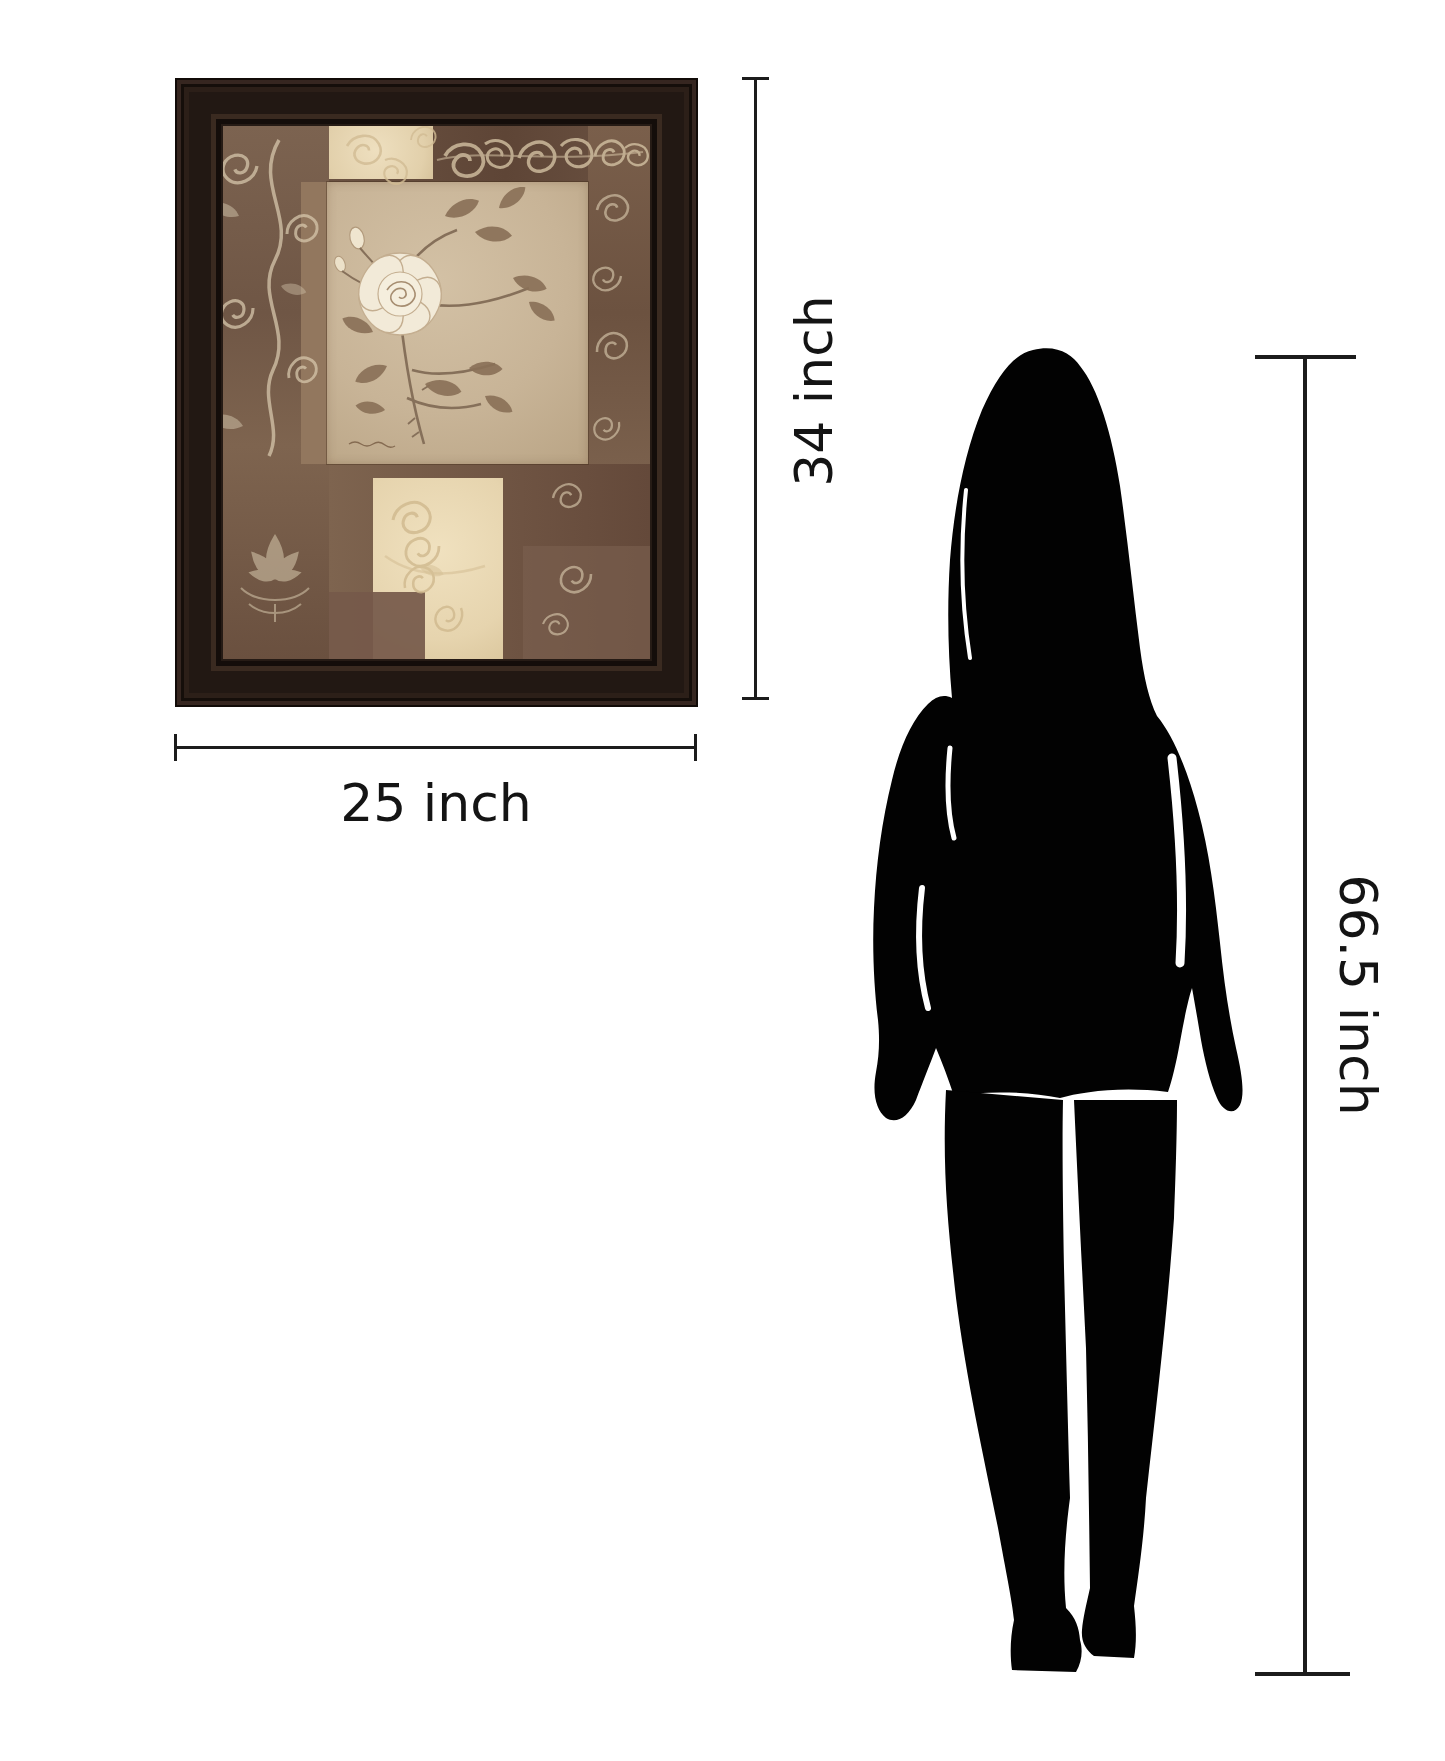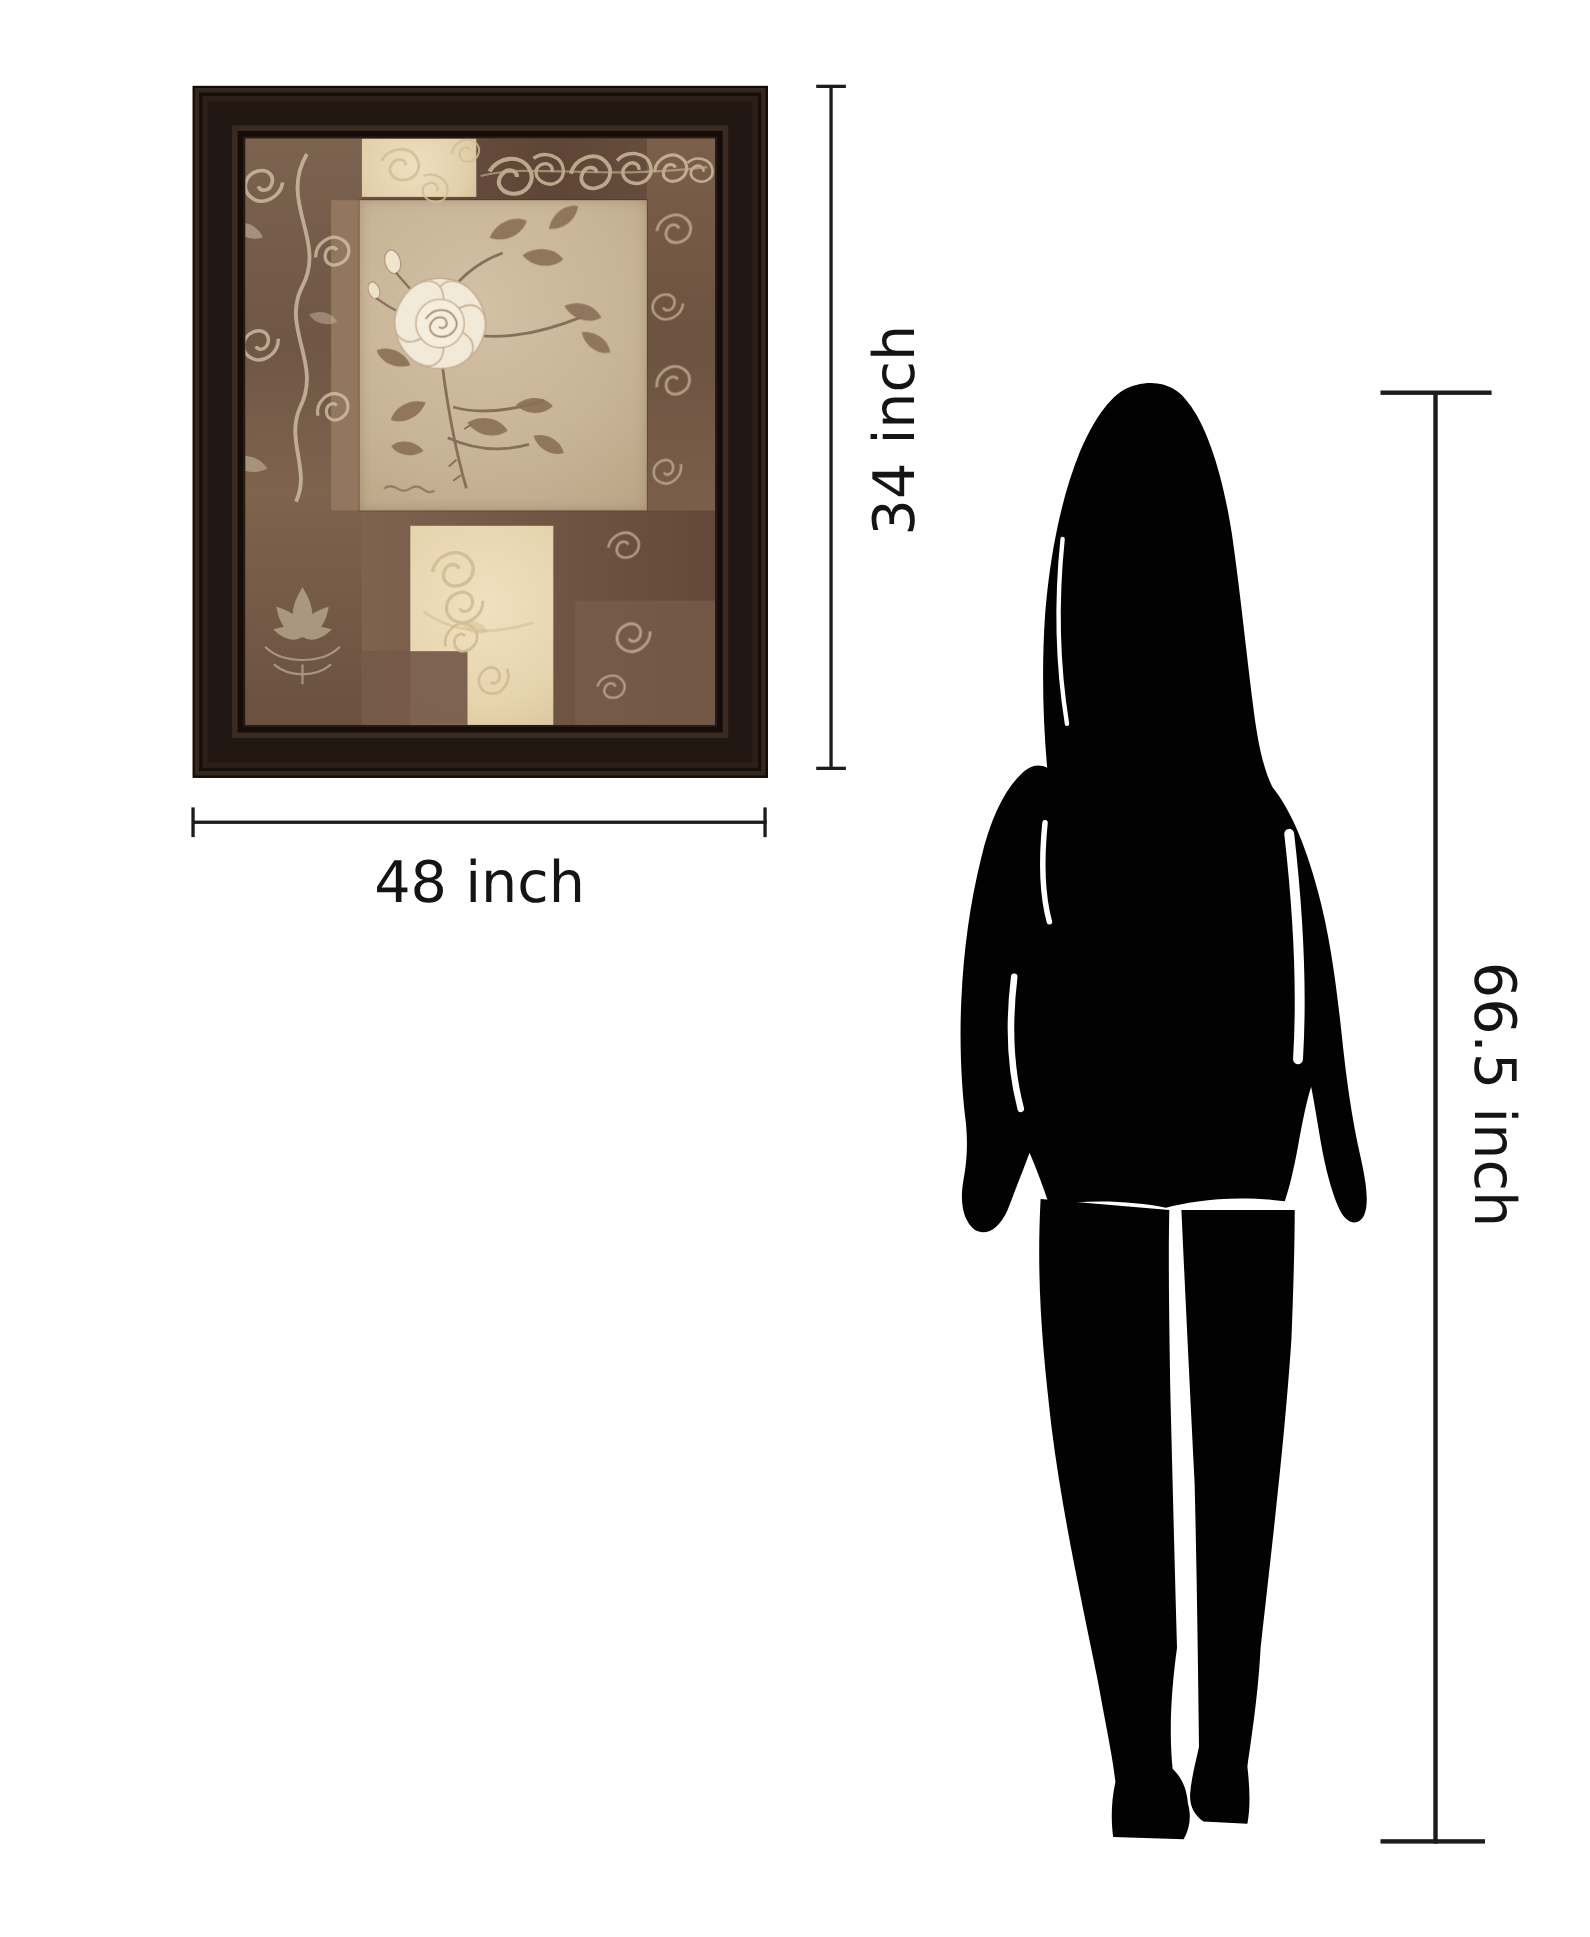--- a/index.html
+++ b/index.html
@@ -180,21 +180,21 @@
   </div>
 
   <div class="dline" style="left:754px;top:78px;width:3px;height:622px;"></div>
   <div class="dline" style="left:742px;top:77px;width:27px;height:3px;"></div>
   <div class="dline" style="left:742px;top:697px;width:27px;height:3px;"></div>
   <div class="dlabel rot-ccw" style="left:694px;top:360px;width:240px;">34 inch</div>
 
   <div class="dline" style="left:175px;top:746px;width:522px;height:3px;"></div>
   <div class="dline" style="left:174px;top:734px;width:3px;height:27px;"></div>
   <div class="dline" style="left:694px;top:734px;width:3px;height:27px;"></div>
-  <div class="dlabel" style="left:316px;top:772px;width:240px;">48 inch</div>
+  <div class="dlabel" style="left:316px;top:772px;width:240px;">25 inch</div>
 
   <div class="dline" style="left:1303px;top:357px;width:4px;height:1319px;"></div>
   <div class="dline" style="left:1255px;top:355px;width:101px;height:4px;"></div>
   <div class="dline" style="left:1255px;top:1672px;width:95px;height:4px;"></div>
   <div class="dlabel rot-cw" style="left:1226px;top:964px;width:264px;">66.5 inch</div>
 
   <svg class="silhouette" viewBox="0 0 400 1335">
     <g fill="#020202">
 
       <path d="

